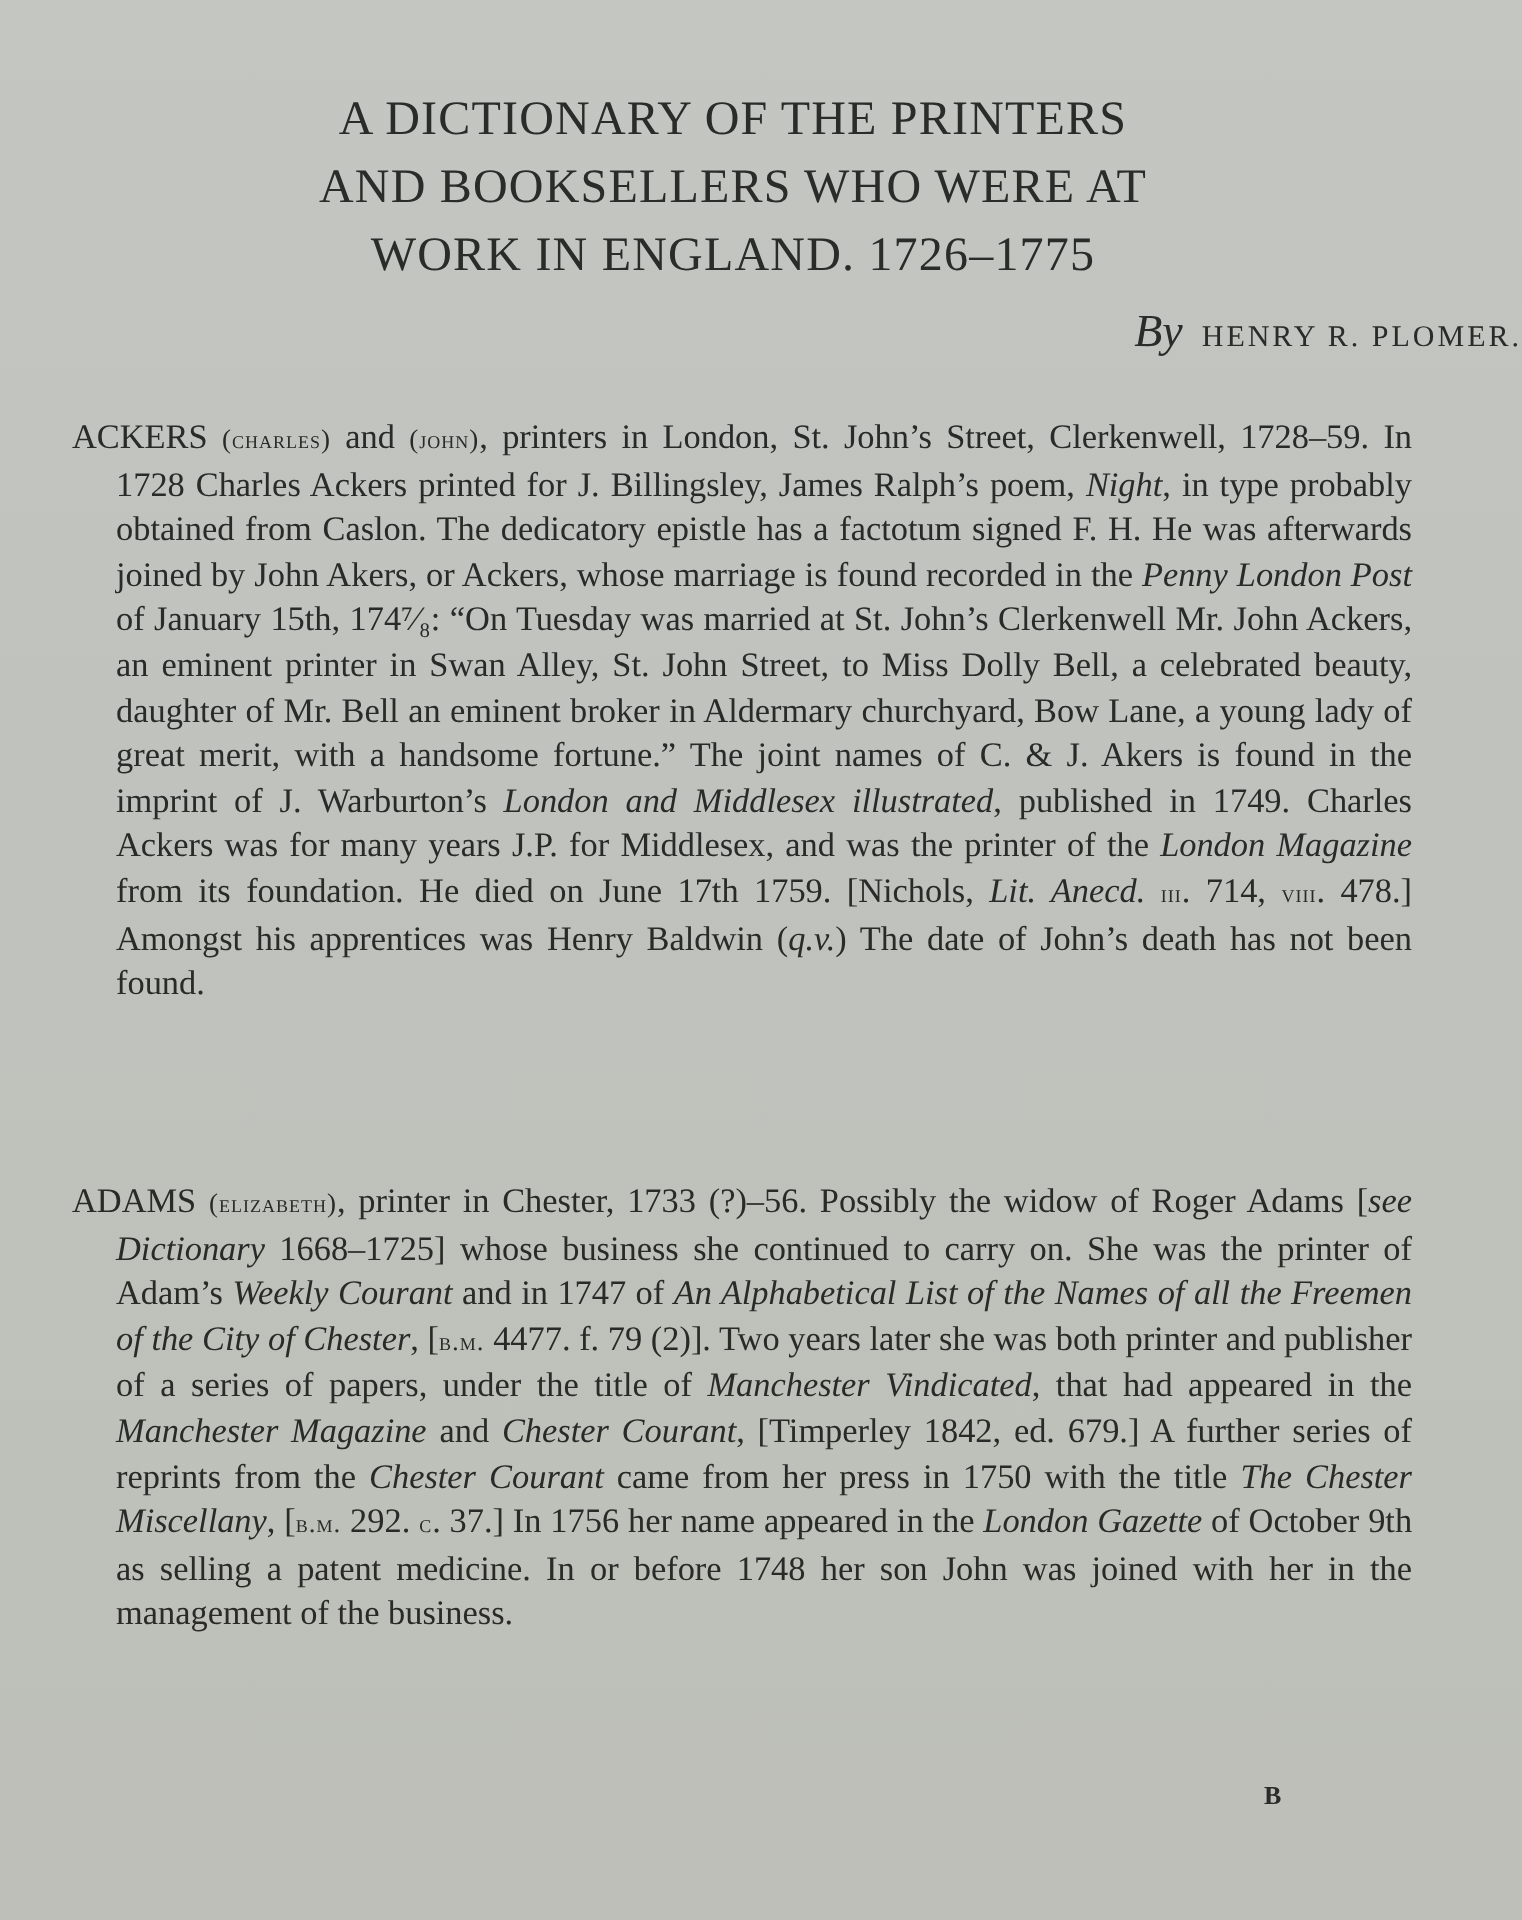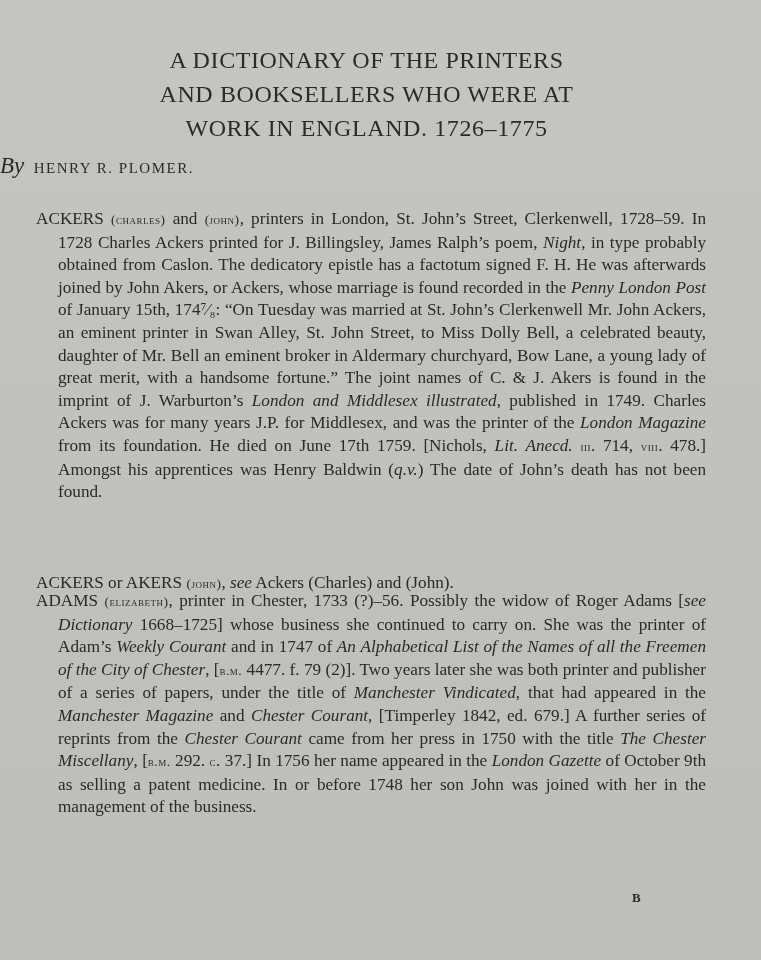--- a/index.html
+++ b/index.html
@@ -12,21 +12,21 @@
   }
   .page { position:absolute; left:0; top:0; width:761px; height:960px; }
   .title {
     position:absolute; left:0; width:761px; text-align:center;
     font-size:24px; letter-spacing:0.6px; color:#2b2b29; line-height:32px;
   }
   .t1 { top:44px; left:-14px; }
   .t2 { top:78px; left:-14px; }
   .t3 { top:112px; left:-14px; }
   .byline {
-    position:absolute; top:153px; left:0; width:761px; text-align:left;
+    position:absolute; top:153px; left:0; width:761px; text-align:right;
     font-size:22px; color:#2b2b29;
   }
   .byline i { font-size:23px; }
   .byline .sc { font-size:15px; letter-spacing:1.5px; margin-left:4px; }
   .entry { position:absolute; left:36px; width:670px; font-size:17.2px; line-height:22.6px; }
   .entry p { margin:0; text-indent:-22px; padding-left:22px; text-align:justify; }
   .sc { font-variant: small-caps; text-transform: lowercase; font-size:13.5px; letter-spacing:0.5px; }
   .e1 { top:208px; }
   .e2 { top:572px; }
   .e3 { top:590px; }
@@ -41,21 +41,18 @@
   <div class="title t3">WORK IN ENGLAND.  1726–1775</div>
 
   <div class="byline">
     <i>By</i>
     <span class="sc" style="text-transform:none;font-variant:normal;">HENRY R. PLOMER.</span>
   </div>
 
   <div class="entry e1">
     <p><span>ACKERS </span><span class="sc">(charles)</span><span> and </span><span class="sc">(john)</span><span>, printers in London, St. John’s Street, Clerkenwell, 1728–59. In 1728 Charles Ackers printed for J. Billingsley, James Ralph’s poem, </span><i>Night</i><span>, in type probably obtained from Caslon. The dedicatory epistle has a factotum signed F. H. He was afterwards joined by John Akers, or Ackers, whose marriage is found recorded in the </span><i>Penny London Post</i><span> of January 15th, 174⁷⁄₈: “On Tuesday was married at St. John’s Clerkenwell Mr. John Ackers, an eminent printer in Swan Alley, St. John Street, to Miss Dolly Bell, a celebrated beauty, daughter of Mr. Bell an eminent broker in Aldermary churchyard, Bow Lane, a young lady of great merit, with a handsome fortune.” The joint names of C. &amp; J. Akers is found in the imprint of J. Warburton’s </span><i>London and Middlesex illustrated</i><span>, published in 1749. Charles Ackers was for many years J.P. for Middlesex, and was the printer of the </span><i>London Magazine</i><span> from its foundation. He died on June 17th 1759. [Nichols, </span><i>Lit. Anecd.</i><span> </span><span class="sc">iii</span><span>. 714, </span><span class="sc">viii</span><span>. 478.] Amongst his apprentices was Henry Baldwin (</span><i>q.v.</i><span>) The date of John’s death has not been found.</span></p>
   </div>
-  <div class="entry e2">
-    <p><span>ACKERS or AKERS </span><span class="sc">(john)</span><span>, </span><i>see</i><span> Ackers (Charles) and (John).</span></p>
-  </div>
   <div class="entry e3">
     <p><span>ADAMS </span><span class="sc">(elizabeth)</span><span>, printer in Chester, 1733 (?)–56. Possibly the widow of Roger Adams [</span><i>see Dictionary</i><span> 1668–1725] whose business she continued to carry on. She was the printer of Adam’s </span><i>Weekly Courant</i><span> and in 1747 of </span><i>An Alphabetical List of the Names of all the Freemen of the City of Chester</i><span>, [</span><span class="sc">b.m.</span><span> 4477. f. 79 (2)]. Two years later she was both printer and publisher of a series of papers, under the title of </span><i>Manchester Vindicated</i><span>, that had appeared in the </span><i>Manchester Magazine</i><span> and </span><i>Chester Courant</i><span>, [Timperley 1842, ed. 679.] A further series of reprints from the </span><i>Chester Courant</i><span> came from her press in 1750 with the title </span><i>The Chester Miscellany</i><span>, [</span><span class="sc">b.m.</span><span> 292. </span><span class="sc">c</span><span>. 37.] In 1756 her name appeared in the </span><i>London Gazette</i><span> of October 9th as selling a patent medicine. In or before 1748 her son John was joined with her in the management of the business.</span></p>
   </div>
 
   <div class="sig">B</div>
 </div>
 
 </body></html>

